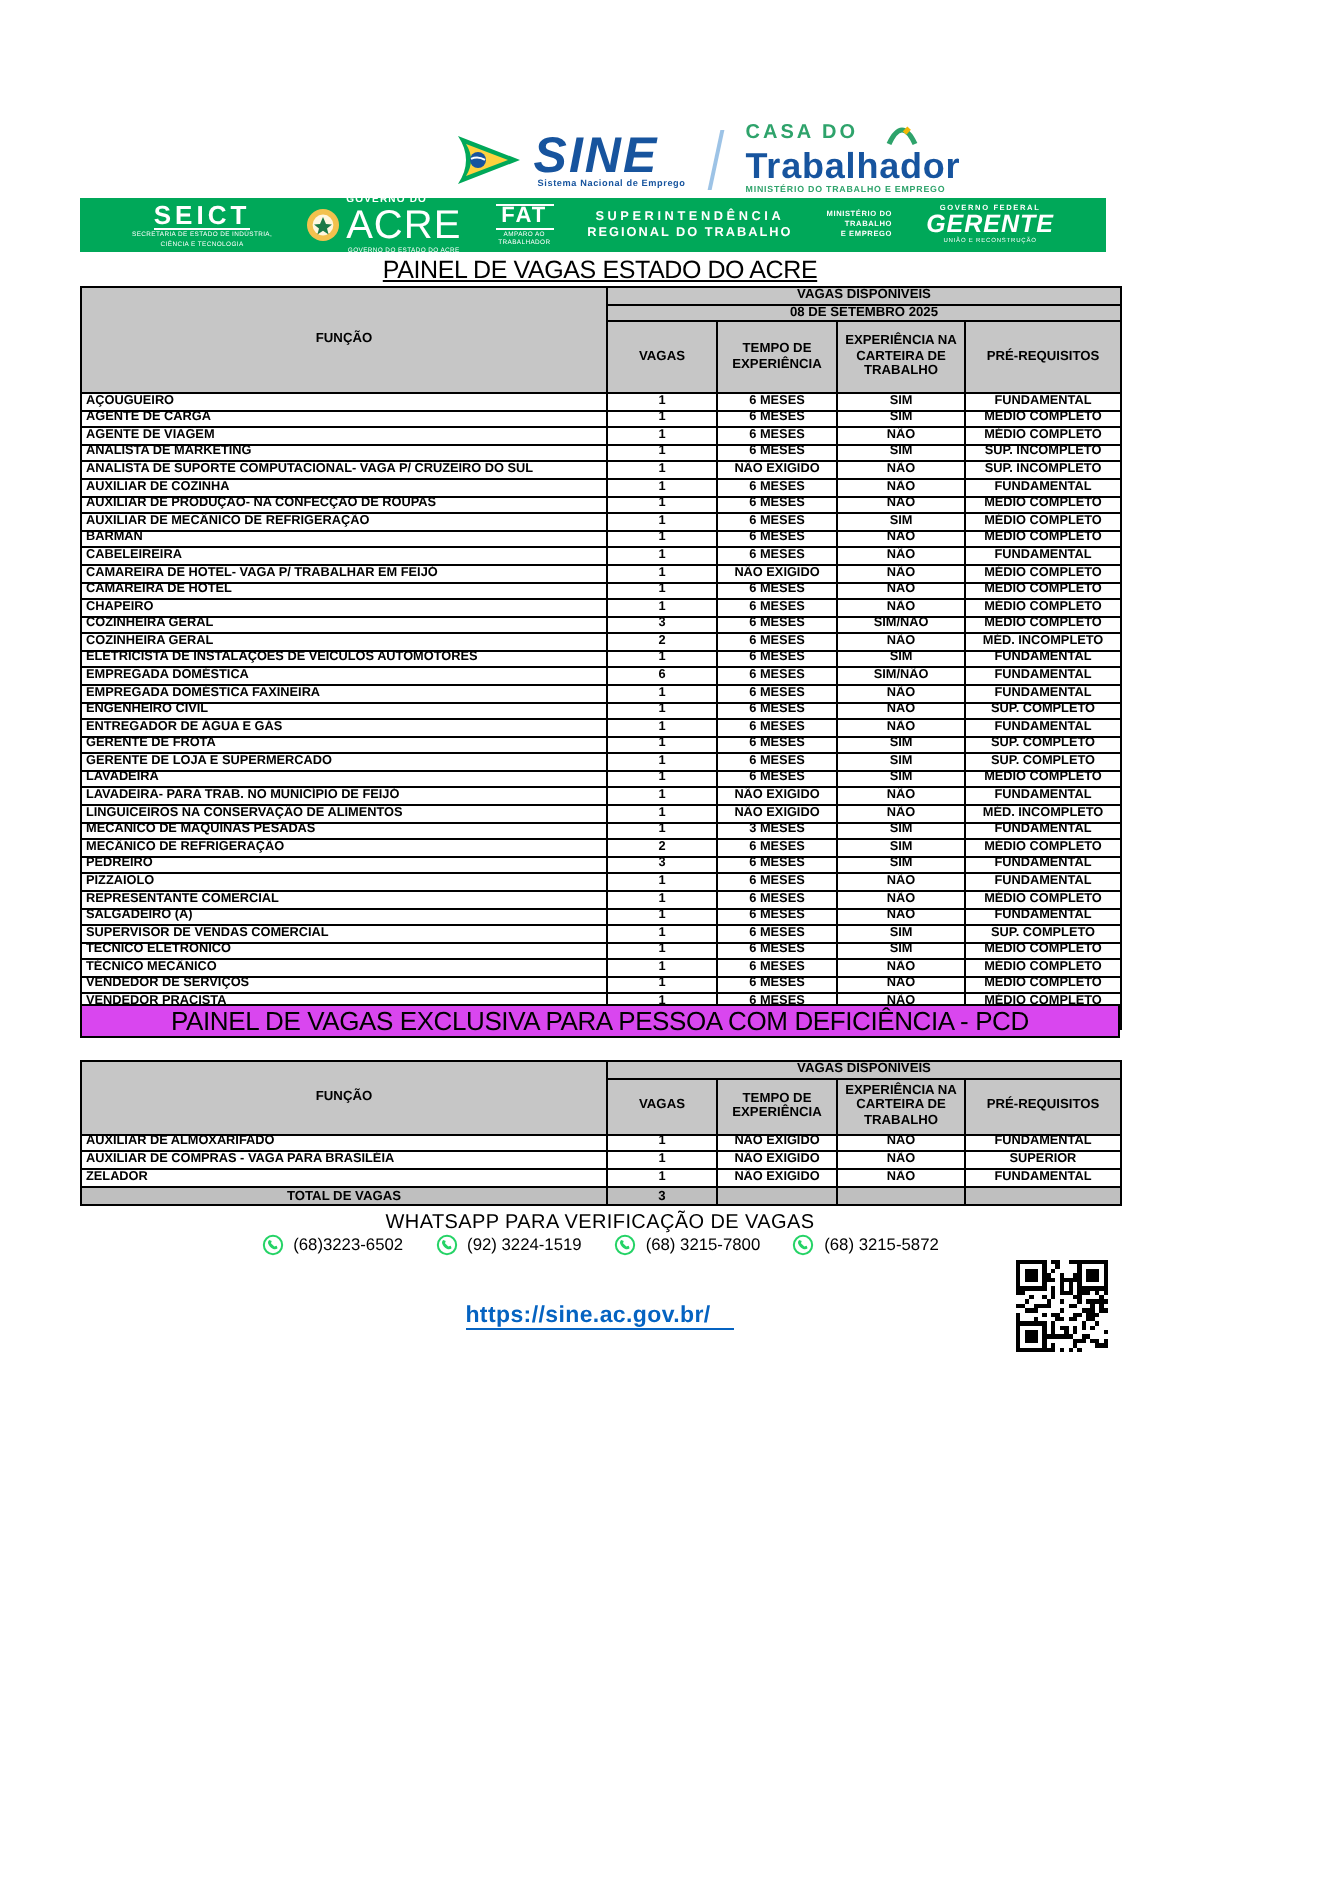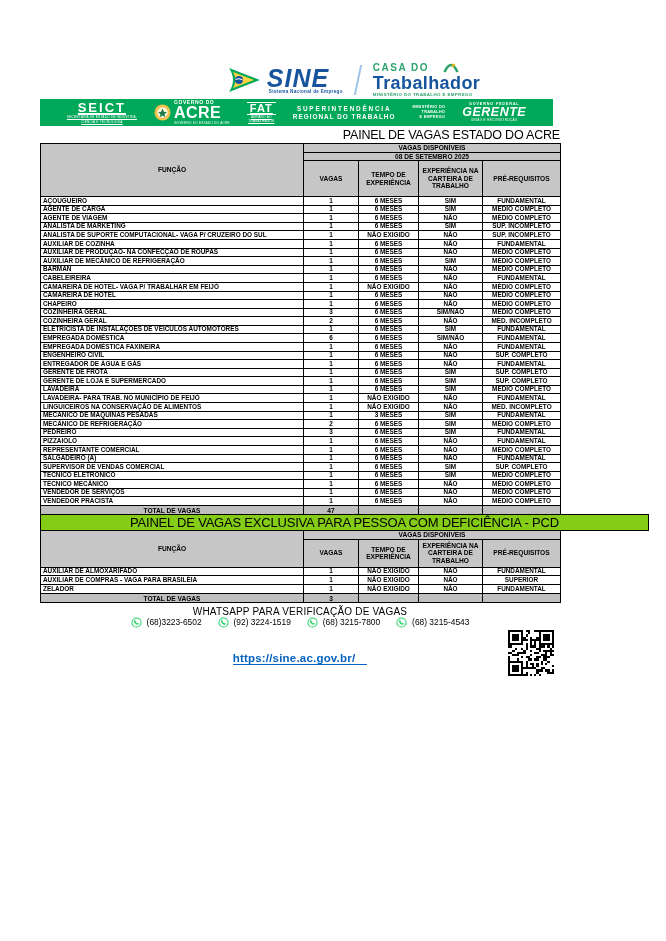--- a/index.html
+++ b/index.html
@@ -8,51 +8,51 @@
 
   
   .logo-row{position:absolute;top:60px;left:0;width:100%;height:40px;
             display:flex;justify-content:center;align-items:center;gap:10px;}
   .sine-block{display:flex;align-items:center;gap:4px;}
   .sine-text{display:flex;flex-direction:column;align-items:flex-start;}
   .sine-title{font-size:25px;font-weight:bold;font-style:italic;color:#17549E;letter-spacing:1px;line-height:22px;}
   .sine-sub{font-size:4.6px;font-weight:bold;color:#17549E;letter-spacing:.3px;margin-left:2px;}
   .logo-divider{width:2px;height:30px;background:#9DC3E6;transform:skewX(-12deg);margin:0 4px;}
   .casa-block{display:flex;flex-direction:column;line-height:1;}
-  .casa-top{display:flex;align-items:center;gap:14px;}
+  .casa-top{display:flex;align-items:flex-start;gap:14px;}
   .casa-overline{font-size:10px;font-weight:bold;color:#2EA36B;letter-spacing:1.5px;}
   .casa-title{font-size:18px;font-weight:bold;color:#17549E;letter-spacing:.4px;margin-top:1px;}
   .casa-sub{font-size:4.4px;font-weight:bold;color:#2EA36B;letter-spacing:.4px;margin-top:1px;}
 
   
   .gov-banner{position:absolute;top:99px;left:40px;width:513px;height:27px;background:#00A859;
               display:flex;align-items:center;justify-content:center;gap:17px;color:#fff;}
-  .bn{display:flex;flex-direction:column;align-items:center;line-height:1;text-decoration:underline;}
+  .bn{display:flex;flex-direction:column;align-items:center;line-height:1;}
   .bn-seict-title{font-size:13px;font-weight:bold;letter-spacing:2px;border-bottom:.5px solid #fff;}
   .bn-tiny{font-size:3.2px;letter-spacing:.2px;text-align:center;margin-top:1px;}
   .bn-acre{display:flex;align-items:center;gap:3px;}
   .bn-acre-text{display:flex;flex-direction:column;line-height:1;}
   .bn-acre-over{font-size:5px;font-weight:bold;letter-spacing:.6px;}
-  .bn-acre-title{font-size:16px;font-weight:700;letter-spacing:.5px;}
+  .bn-acre-title{font-size:20px;font-weight:400;letter-spacing:.5px;}
   .bn-fat-title{font-size:11px;font-weight:bold;letter-spacing:1px;border-top:.5px solid #fff;border-bottom:.5px solid #fff;padding:0 3px;}
   .bn-srt{text-align:center;line-height:1.25;}
   .bn-srt-l1{font-size:6.4px;font-weight:bold;letter-spacing:1.8px;}
   .bn-srt-l2{font-size:6.4px;font-weight:800;letter-spacing:1px;}
   .bn-mte{text-align:right;line-height:1.3;}
   .bn-mte div{font-size:3.8px;font-weight:bold;letter-spacing:.3px;}
   .bn-brasil{text-align:center;line-height:1.05;}
   .bn-brasil-over{font-size:3.8px;font-weight:bold;letter-spacing:.8px;}
   .bn-brasil-title{font-size:12.5px;font-weight:800;font-style:italic;letter-spacing:.5px;}
   .bn-brasil-sub{font-size:3px;letter-spacing:.4px;}
 
   
-  .page-title{position:absolute;top:128px;left:40px;width:520px;text-align:right;
-              font-size:12.5px;letter-spacing:-0.2px;}
-  .pcd-title{position:absolute;top:514px;left:40px;width:609px;height:17px;box-sizing:border-box;
-             border:1px solid #000;text-align:center;font-size:13px;line-height:15px;letter-spacing:-0.2px;background:#84cc16;}
+  .page-title{position:absolute;top:128px;left:40px;width:520px;text-align:center;
+              font-size:12.5px;letter-spacing:-0.2px;text-decoration:underline;}
+  .pcd-title{position:absolute;top:502px;left:40px;width:520px;height:17px;box-sizing:border-box;
+             border:1px solid #000;text-align:center;font-size:13px;line-height:15px;letter-spacing:-0.2px;background:#d946ef;}
 
   
   table.vagas{position:absolute;left:40px;width:520px;border-collapse:collapse;table-layout:fixed;}
   #main-table{top:143px;height:372px;}
   #pcd-table{top:530px;height:73px;}
   table.vagas th,table.vagas td{border:1px solid #000;padding:0 2px;overflow:hidden;box-sizing:border-box;}
   table.vagas thead th{background:#C6C6C6;font-size:6.6px;font-weight:bold;text-align:center;line-height:1.15;}
   .hdr-strip{font-size:6.4px;}
   table.vagas tbody td{font-size:6.4px;font-weight:bold;white-space:nowrap;text-align:center;line-height:1;}
   table.vagas tbody td.c0{text-align:left;}
@@ -507,21 +507,21 @@
           <circle cx="12" cy="12" r="10" fill="none" stroke="#25D366" stroke-width="2.2"></circle>
           <path d="M8 6.5l2.6 1-0.8 2.6 3.6 3.6 2.6-0.8 1 2.6c-1.2 1.2-3 1.6-4.8 0.8-2.6-1.2-4.6-3.2-5.4-5.6-0.5-1.6-0.2-3.2 1.2-4.2z" fill="#25D366"></path>
         </svg>
         <span>(68) 3215-7800</span>
       </li>
       <li>
         <svg width="11" height="11" viewBox="0 0 24 24">
           <circle cx="12" cy="12" r="10" fill="none" stroke="#25D366" stroke-width="2.2"></circle>
           <path d="M8 6.5l2.6 1-0.8 2.6 3.6 3.6 2.6-0.8 1 2.6c-1.2 1.2-3 1.6-4.8 0.8-2.6-1.2-4.6-3.2-5.4-5.6-0.5-1.6-0.2-3.2 1.2-4.2z" fill="#25D366"></path>
         </svg>
-        <span>(68) 3215-4543</span>
+        <span>(68) 3215-5872</span>
       </li>
     </ul>
   <div class="site-link">
     <a href="#">https://sine.ac.gov.br/</a>
   </div>
   <svg id="qr" width="46" height="46" viewBox="0 0 21 21" shape-rendering="crispEdges">
     <rect x="0" y="0" width="21" height="21" fill="#fff"></rect>
   <rect x="0" y="0" width="1" height="1" fill="#000"></rect>
       <rect x="1" y="0" width="1" height="1" fill="#000"></rect>
       <rect x="2" y="0" width="1" height="1" fill="#000"></rect>

